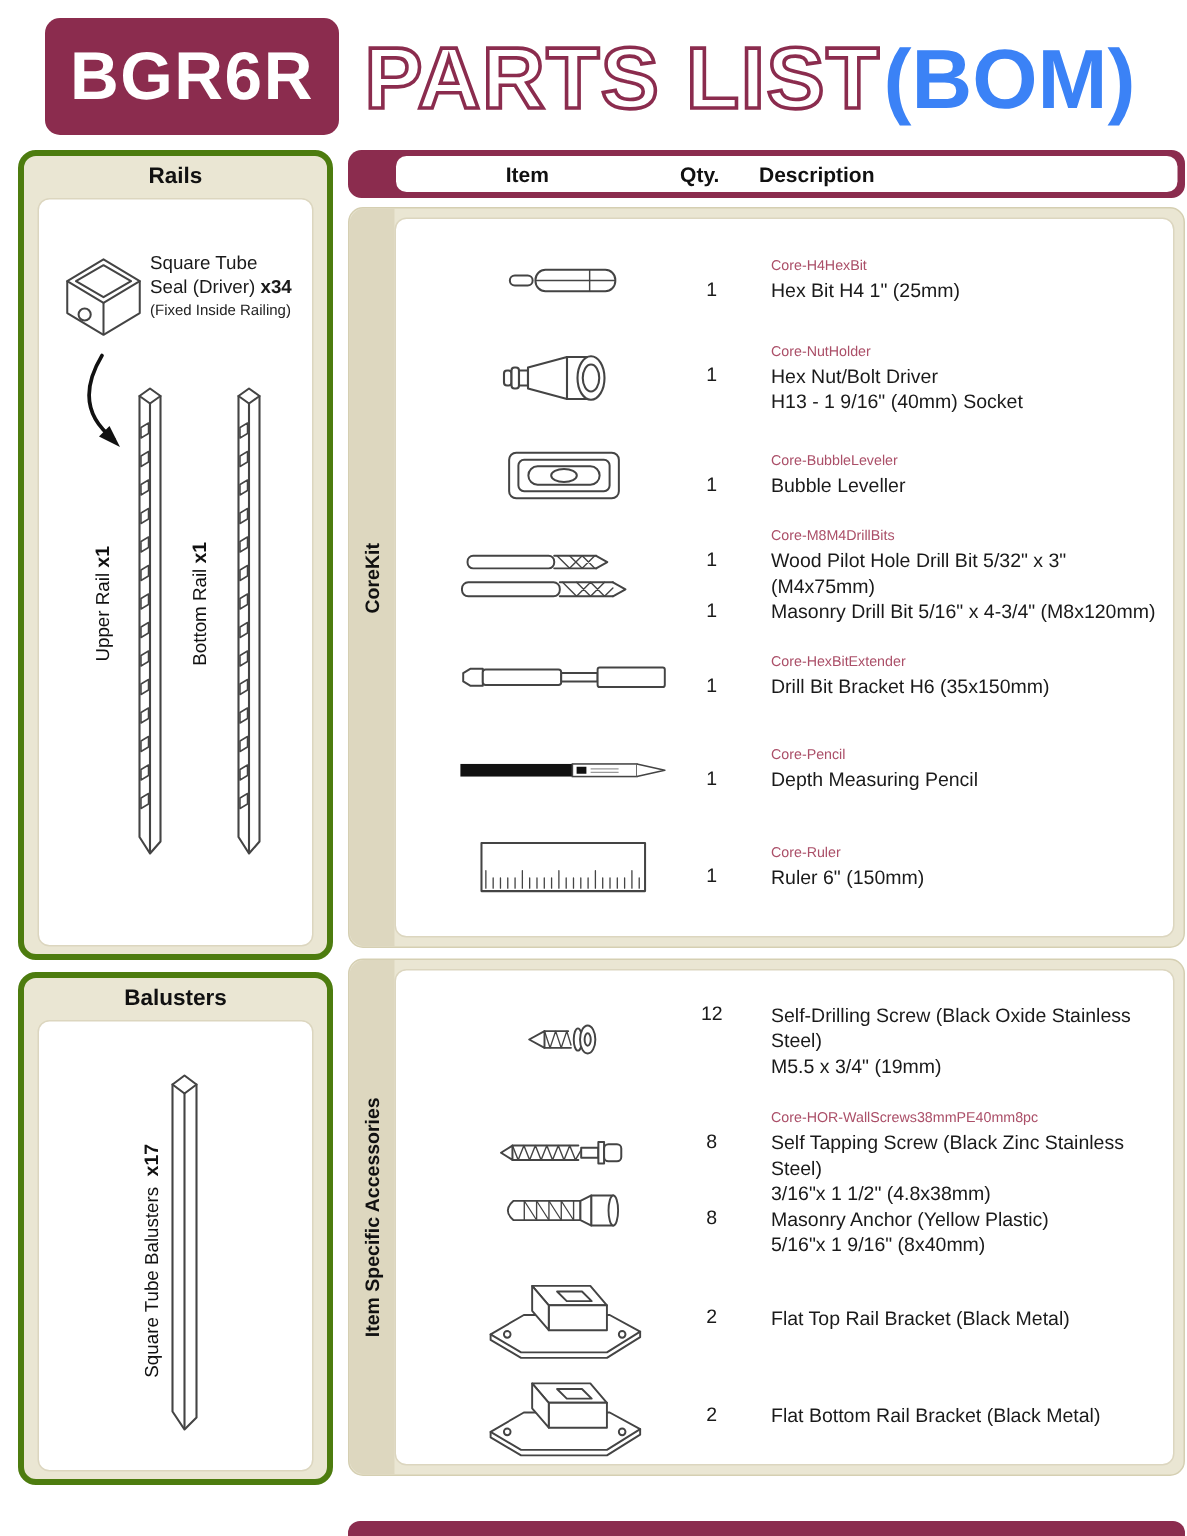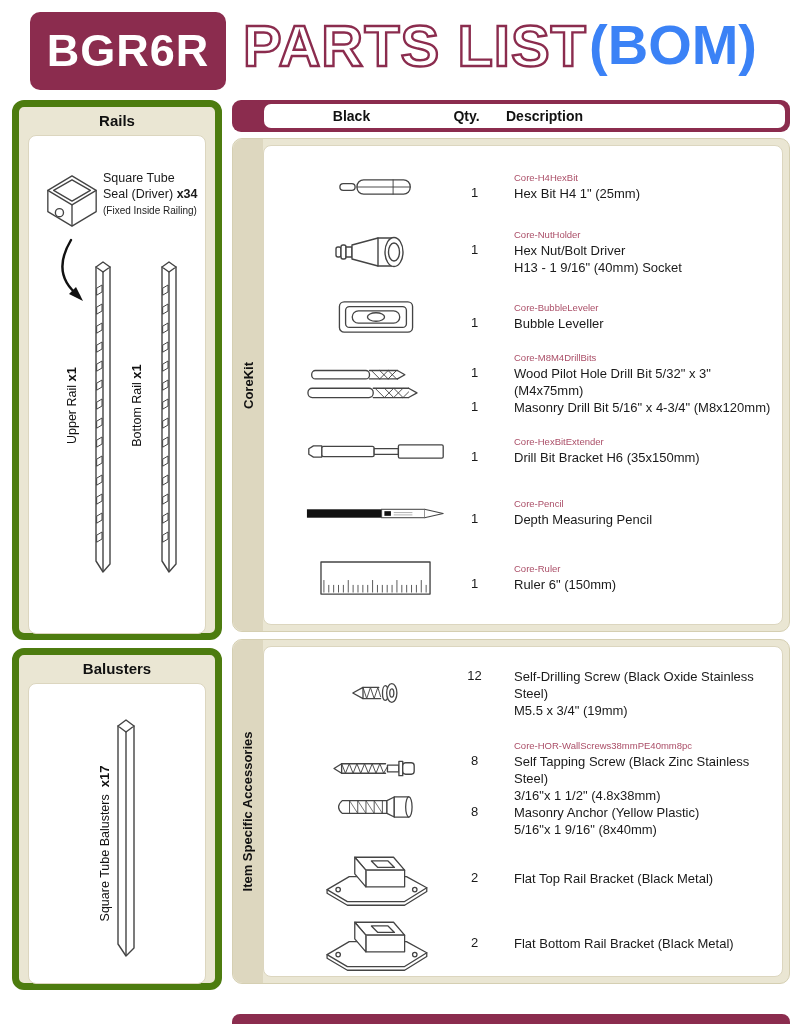--- a/index.html
+++ b/index.html
@@ -4,27 +4,27 @@
 <style>
   html,body{margin:0;padding:0;background:#fff;}
   .page{position:relative;width:791px;height:1024px;background:#fff;overflow:hidden;
         font-family:"Liberation Sans",sans-serif;color:#1a1a1a;}
 
   
   .model-badge{position:absolute;left:30px;top:12px;width:196px;height:78px;
     background:#8b2c4e;border-radius:10px;display:flex;align-items:center;justify-content:center;}
   .model-badge span{color:#fff;font-size:45px;font-weight:800;letter-spacing:1px;text-align:center;}
   .page-title{position:absolute;left:243px;top:12px;height:80px;margin:0;
-    display:flex;white-space:nowrap;}
+    display:flex;align-items:center;white-space:nowrap;}
   .title-outline{font-size:58px;font-weight:800;color:#fff;letter-spacing:1px;
     -webkit-text-stroke:2.4px #8b2c4e;}
   .title-solid{font-size:56px;font-weight:600;color:#3b82f6;margin-left:2px;}
 
   
-  .card{background:#eae6d3;border:7px solid #4d7c0f;border-radius:12px;box-sizing:border-box;}
+  .card{background:#eae6d3;border:4px solid #4d7c0f;border-radius:12px;box-sizing:border-box;}
   .card-title{height:28px;line-height:28px;text-align:center;font-weight:700;font-size:15px;color:#111;}
   .card-body{position:relative;background:#fff;border:1px solid #dcd6bf;border-radius:8px;
     margin:0 9px 9px;box-sizing:border-box;}
 
   
   .left-col{position:absolute;left:12px;top:100px;width:210px;}
   .rails-card{height:540px;margin-bottom:8px;}
   .rails-body{height:499px;}
   .balusters-card{height:342px;}
   .balusters-body{height:301px;}
@@ -181,21 +181,21 @@
           <b>x17</b>
         </div>
       </div>
     </section>
   </aside>
 
   <main class="table-col">
 
     <div class="table-header">
       <div class="table-header-inner">
-        <span class="th-item">Black</span>
+        <span class="th-item">Item</span>
         <span class="th-qty">Qty.</span>
         <span class="th-desc">Description</span>
       </div>
     </div>
 
     <section class="tsection tsection-1">
       <div class="tsection-strip">
         <span>CoreKit</span>
       </div>
       <div class="tsection-body">

